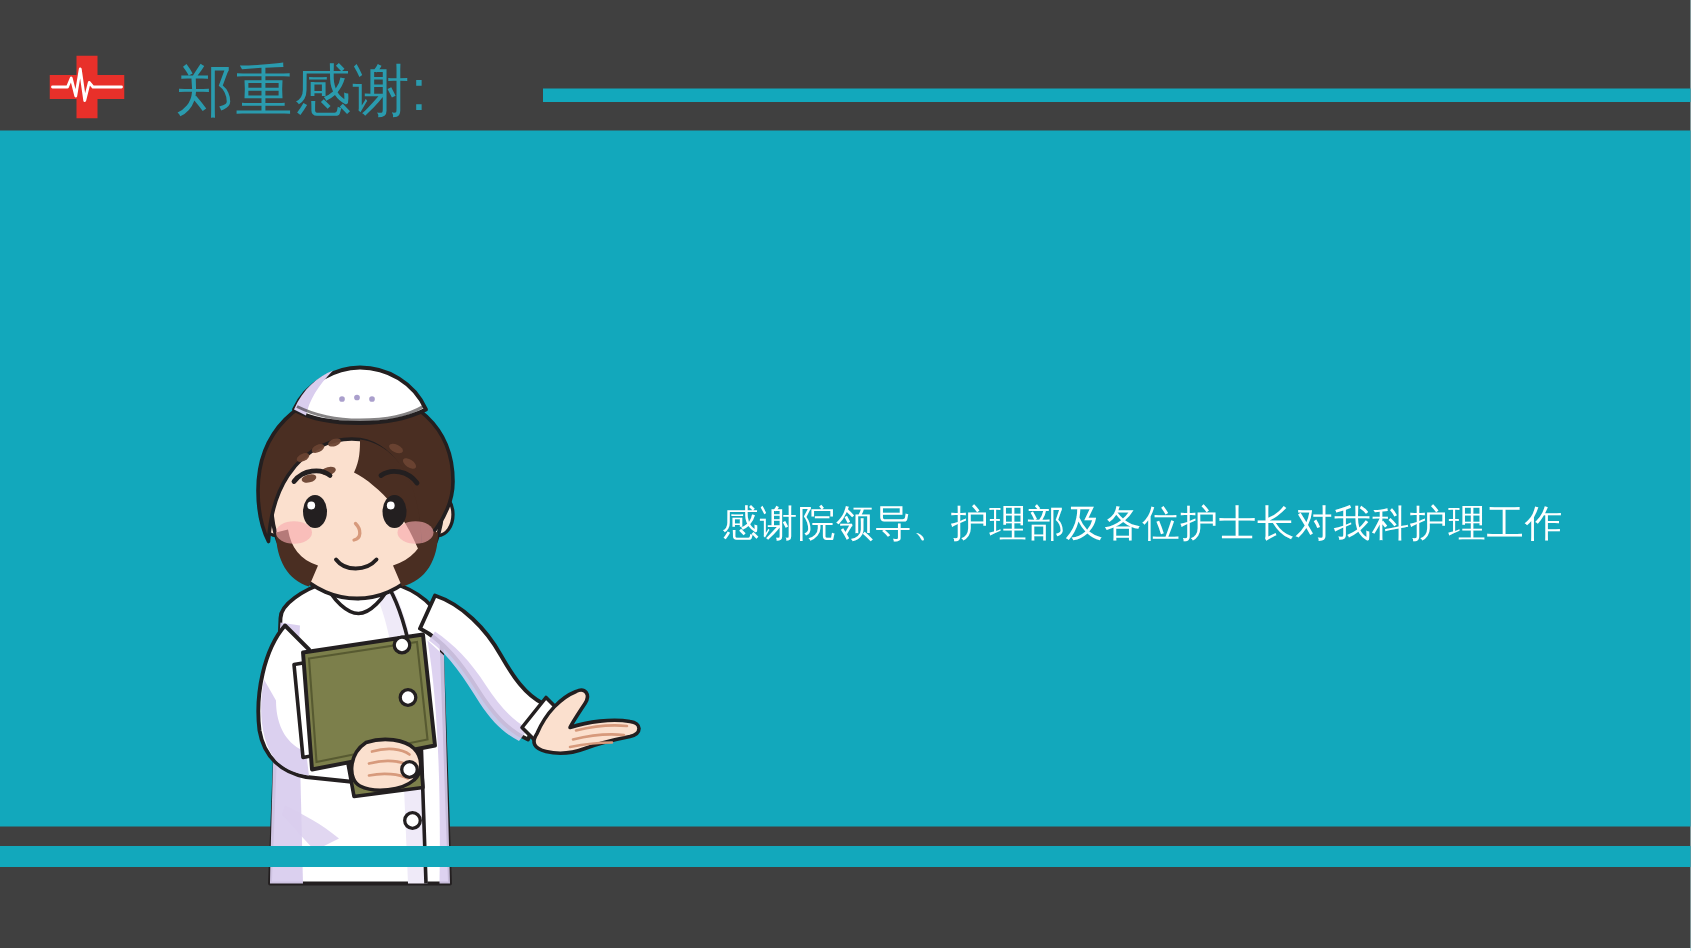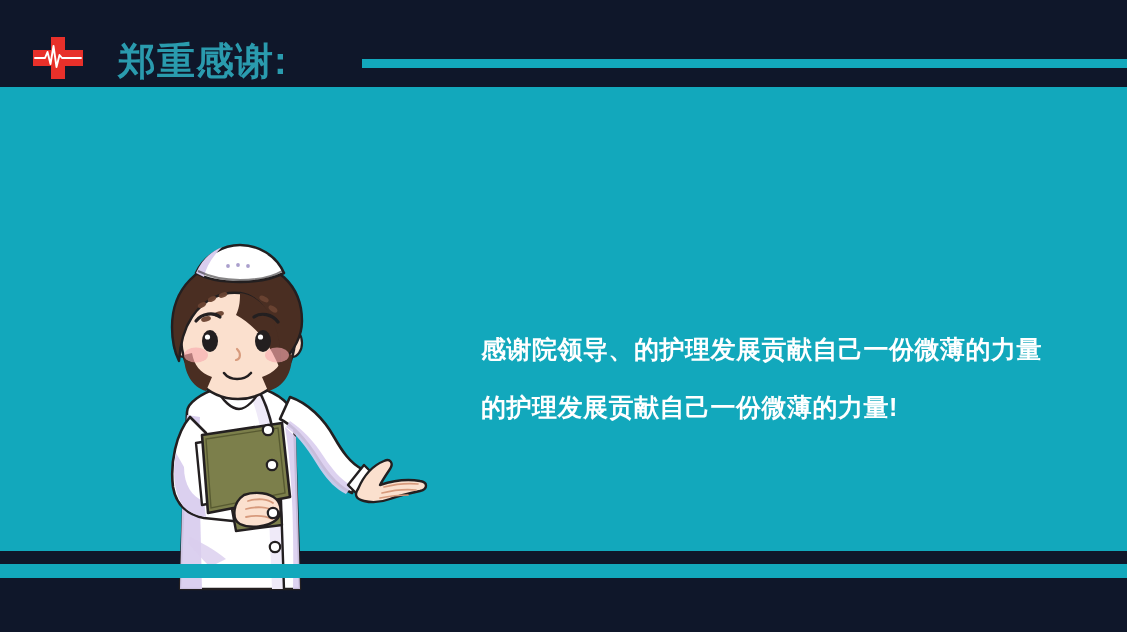--- a/index.html
+++ b/index.html
@@ -14,22 +14,21 @@
     overflow: hidden;
     font-family: "Liberation Sans", "DejaVu Sans", sans-serif;
   }
 
   
   #slide {
     position: absolute;
     left: 0; top: 0;
     width: 1127px;
     height: 632px;
-    background: #0f172a;
-    font-weight: bold;
+    background: #404040;
   }
 
   
   #header {
     position: absolute;
     left: 0; top: 0;
     width: 1127px;
     height: 87px;
   }
 
@@ -283,21 +282,20 @@
         <ellipse cx="56" cy="118" rx="12" ry="7.5" fill="#F7A9AE" opacity="0.62"></ellipse>
         <ellipse cx="137" cy="118" rx="12" ry="7.5" fill="#F7A9AE" opacity="0.62"></ellipse>
 
         <path d="M97 112 C 101 116, 101 122, 96 123" fill="none" stroke="#D79A7C" stroke-width="2.2" stroke-linecap="round"></path>
 
         <path d="M84 136 C 90 144, 104 144, 111 136" fill="none" stroke="#231f20" stroke-width="2.6" stroke-linecap="round"></path>
       </svg>
     </div>
 
     <div id="body-text">
-      <div class="body-line">感谢院领导、的护理发展贡献自己一份微薄的力量</div>
-      <div class="body-line">的护理发展贡献自己一份微薄的力量!</div>
+      <div class="body-line">感谢院领导、护理部及各位护士长对我科护理工作</div>
     </div>
 
   </div>
 
   <div id="footer-bar"></div>
 
 </div>
 
 </body></html>

